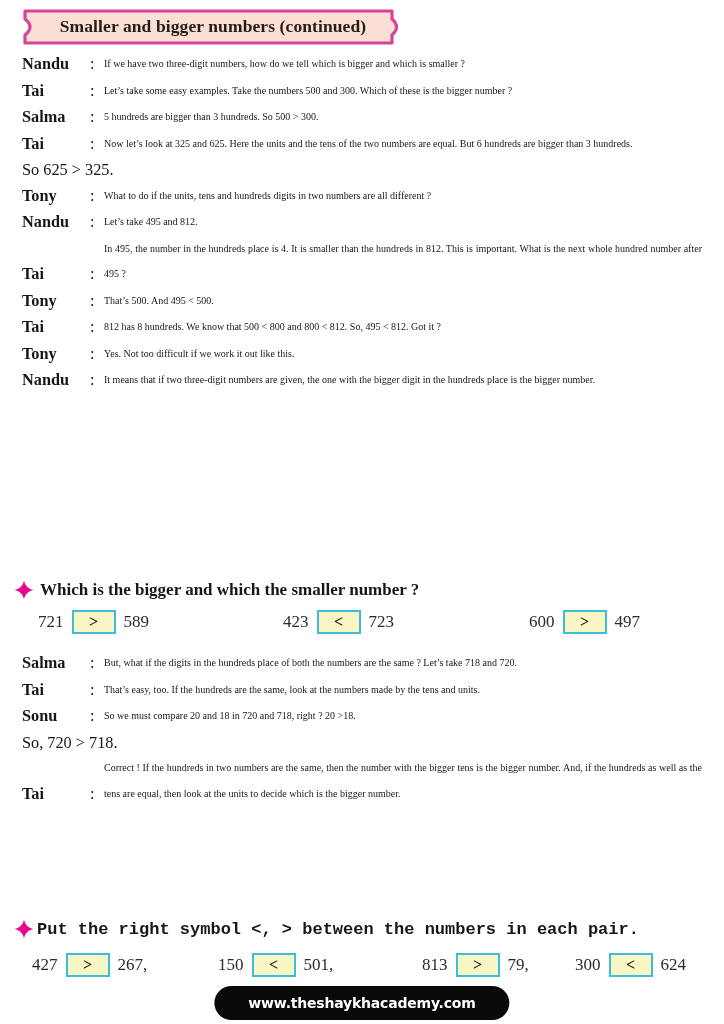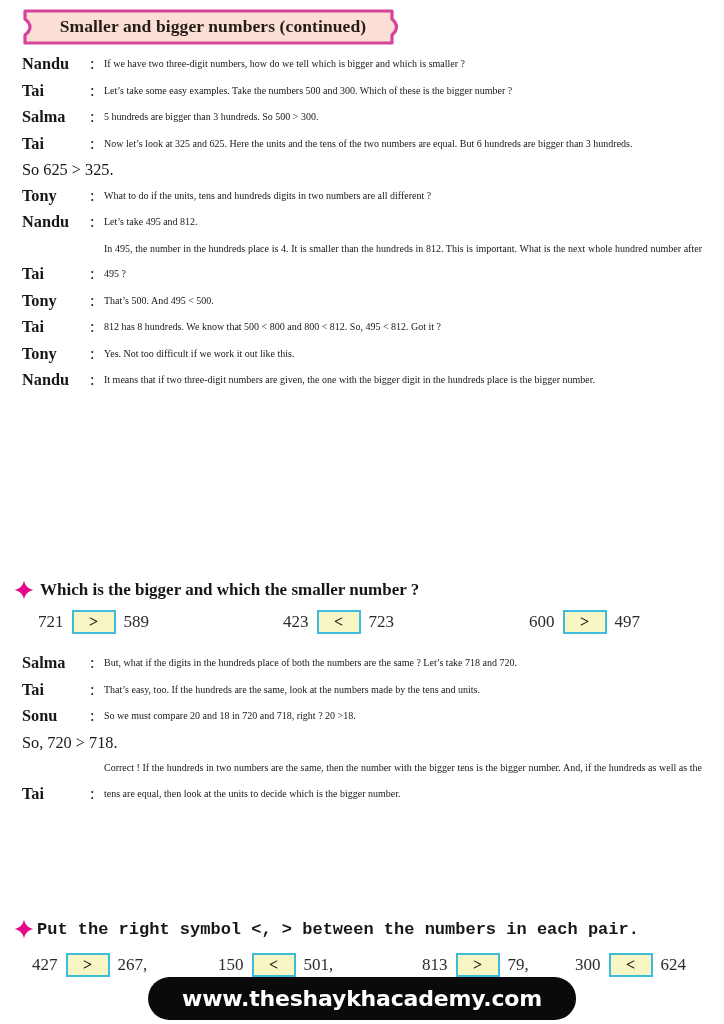--- a/index.html
+++ b/index.html
@@ -139,21 +139,21 @@
     background: #0a0a0a;
     border-radius: 22px;
     padding: 9px 34px;
     display: flex;
     align-items: center;
     justify-content: center;
   }
   .footer-text {
     color: #ffffff;
     font-family: "DejaVu Sans", "Liberation Sans", sans-serif;
-    font-size: 22px;
+    font-size: 14px;
     font-weight: bold;
     letter-spacing: -0.2px;
     white-space: nowrap;
   }
 </style>
 </head>
 <body>
 
 <div class="banner-wrap">
   <svg class="banner-svg" width="382" height="36" viewBox="0 0 382 36">

